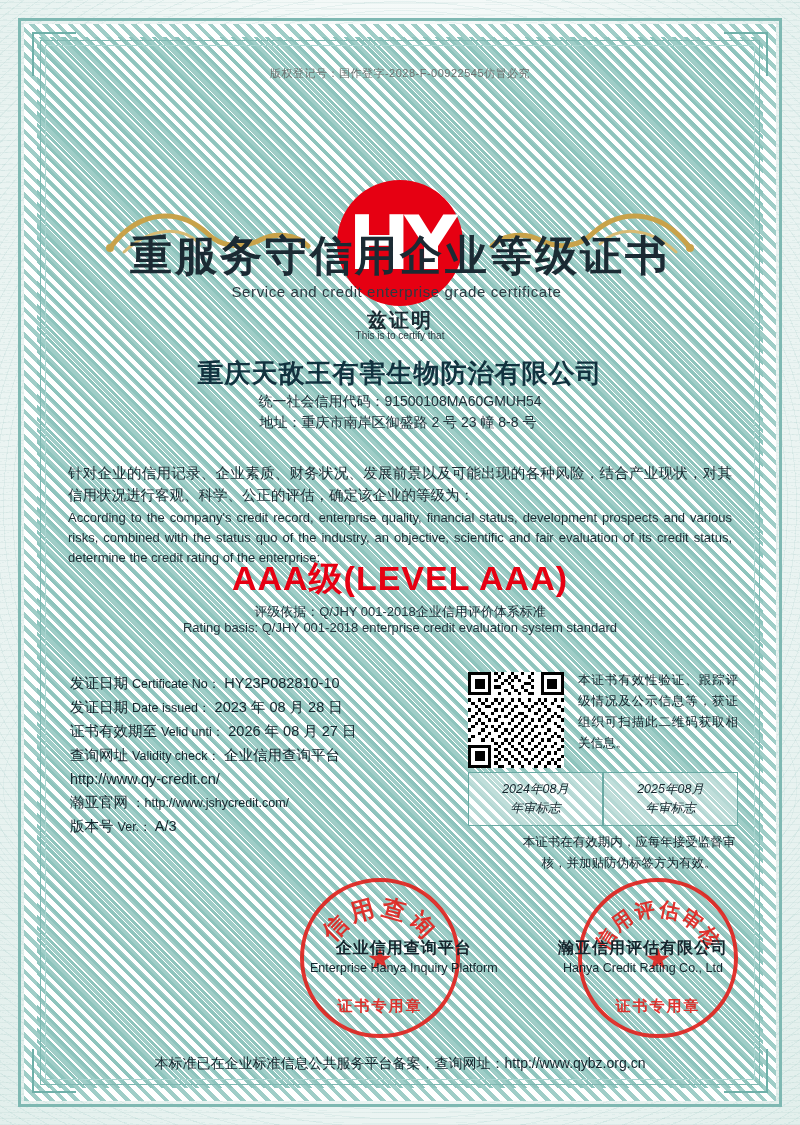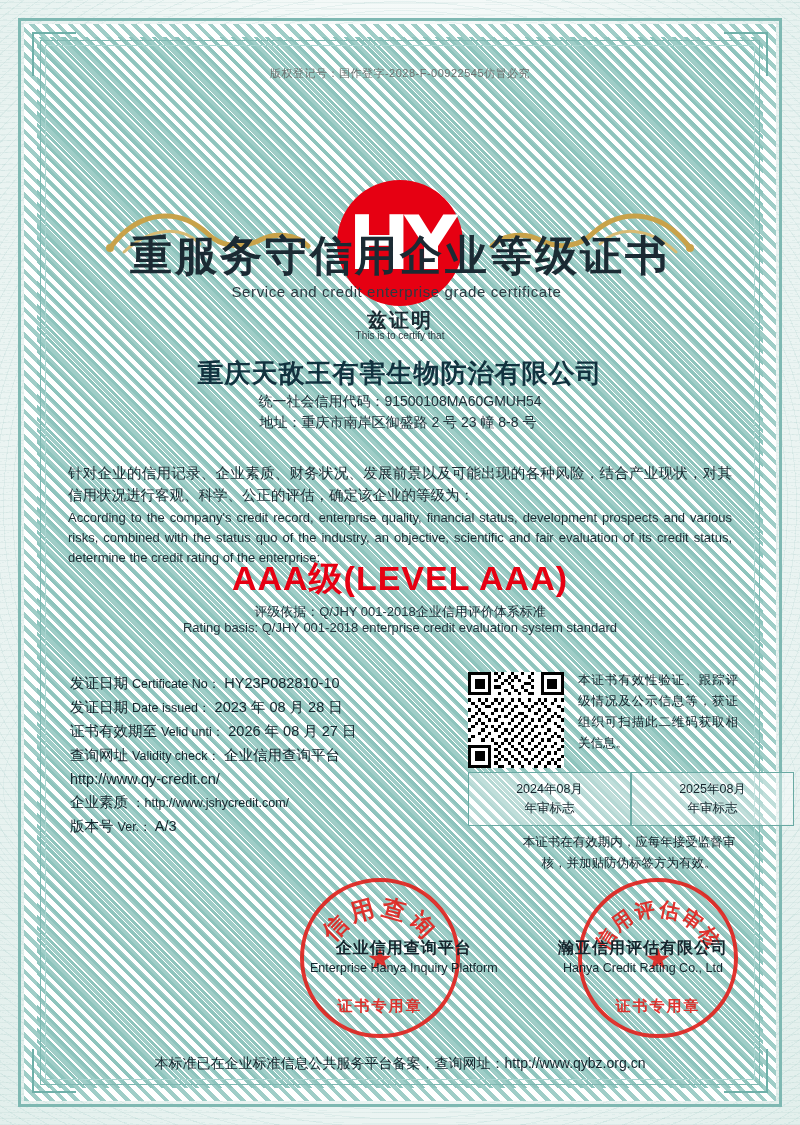--- a/index.html
+++ b/index.html
@@ -153,22 +153,22 @@
     position:absolute;left:468px;top:672px;width:96px;height:96px;
   }
   .qr svg{display:block;}
 
   .qr-note{
     position:absolute;left:578px;top:670px;width:160px;
     font-size:12.5px;line-height:21px;color:#15242c;text-align:justify;
   }
 
   .seal-boxes{
-    position:absolute;left:468px;top:772px;width:326px;height:54px;
-    display:flex;gap:0;
+    position:absolute;left:468px;top:772px;width:270px;height:54px;
+    display:flex;gap:0;font-style:italic;
   }
   .seal-box{
     flex:1;border:1px solid #6aa9a3;
     display:flex;flex-direction:column;align-items:center;justify-content:center;
     font-size:12.5px;color:#15242c;line-height:19px;
     background:rgba(255,255,255,.35);
   }
   .annual-note{
     position:absolute;left:520px;top:832px;width:218px;
     font-size:12.5px;line-height:21px;color:#15242c;text-align:center;
@@ -280,21 +280,21 @@
         <span class="lbl-en">Velid unti：</span>
         <span class="val">2026 年 08 月 27 日</span>
       </div>
       <div class="info-line">
         <span class="lbl-cn">查询网址</span>
         <span class="lbl-en">Validity check：</span>
         <span class="val">企业信用查询平台</span>
       </div>
       <div class="info-line">http://www.qy-credit.cn/</div>
       <div class="info-line">
-        <span class="lbl-cn">企业素质</span>
+        <span class="lbl-cn">瀚亚官网</span>
         <span class="lbl-en">：http://www.jshycredit.com/</span>
       </div>
       <div class="info-line">
         <span class="lbl-cn">版本号</span>
         <span class="lbl-en">Ver.：</span>
         <span class="val">A/3</span>
       </div>
     </div>
 
     <div class="qr">

